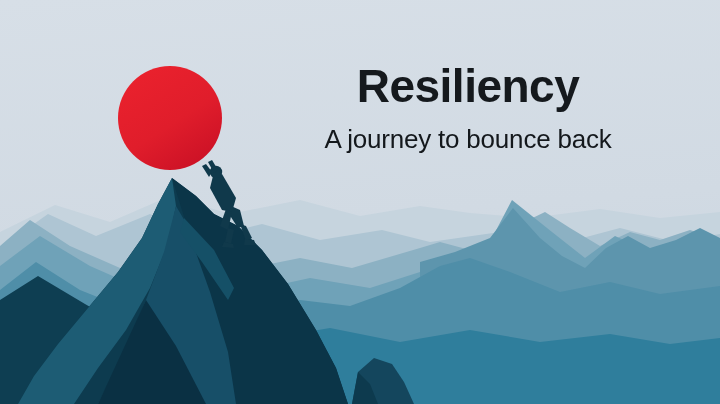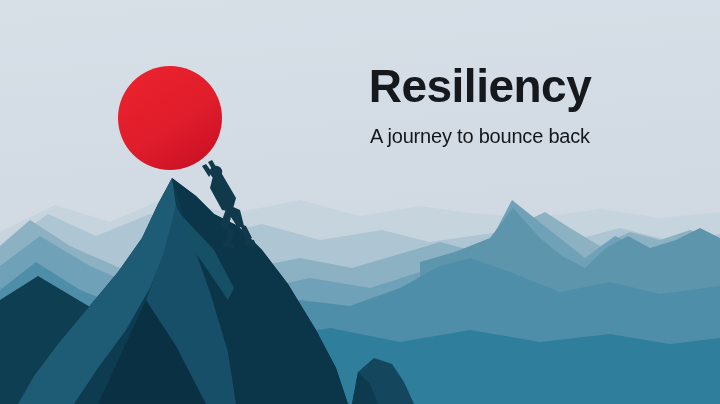--- a/index.html
+++ b/index.html
@@ -11,36 +11,36 @@
   #stage{
     position:relative;
     width:720px; height:404px;
     overflow:hidden;
     background:linear-gradient(180deg,#d6dee6 0%,#d1dae3 55%,#ccd6e0 100%);
   }
   #art{ position:absolute; inset:0; width:720px; height:404px; display:block; }
 
   .text-block{
     position:absolute;
-    left:270px; top:62px;
+    left:258px; top:62px;
     width:420px;
     text-align:center;
     z-index:5;
   }
   .title{
     font-size:46px;
     font-weight:bold;
     letter-spacing:-0.5px;
     color:#15191d;
     line-height:1.05;
     white-space:nowrap;
   }
   .subtitle{
     margin-top:14px;
-    font-size:20px;
+    font-size:26px;
     font-weight:500;
     letter-spacing:-0.2px;
     color:#14181c;
     line-height:1.2;
     white-space:nowrap;
   }
 </style>
 </head>
 <body>
 

